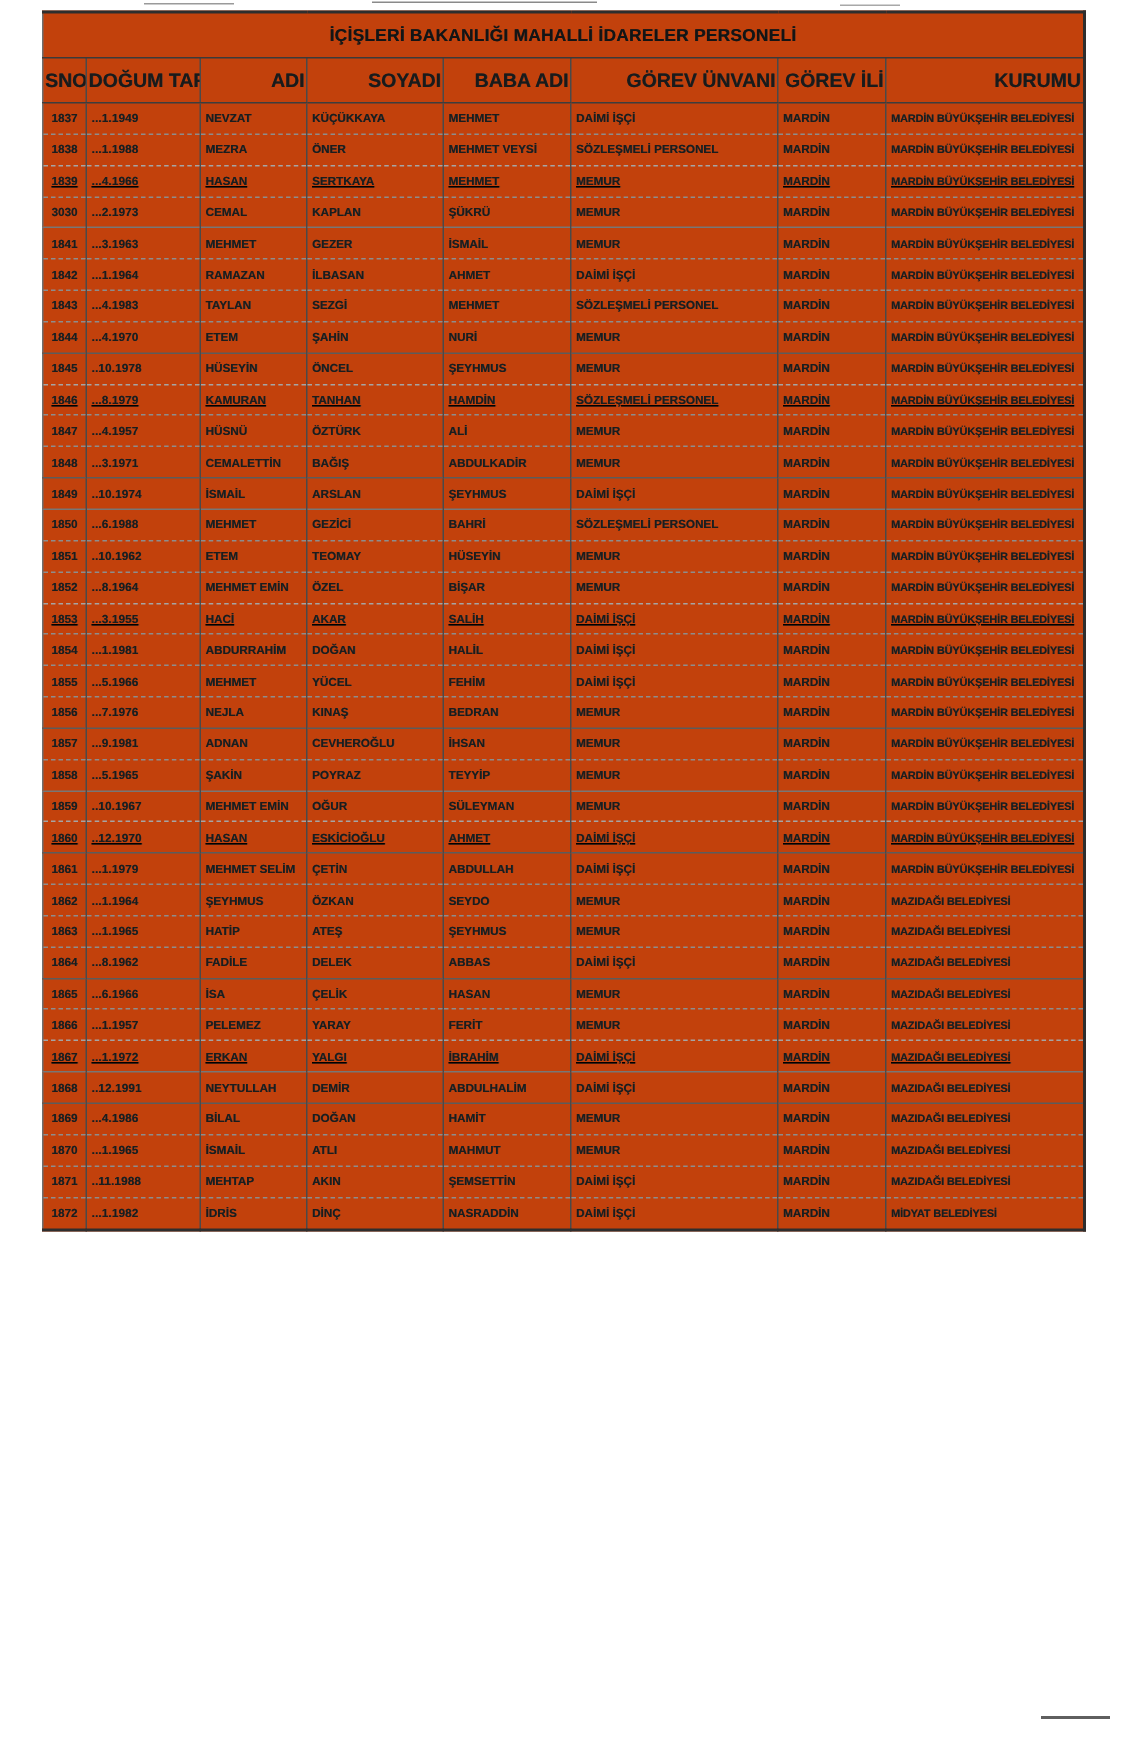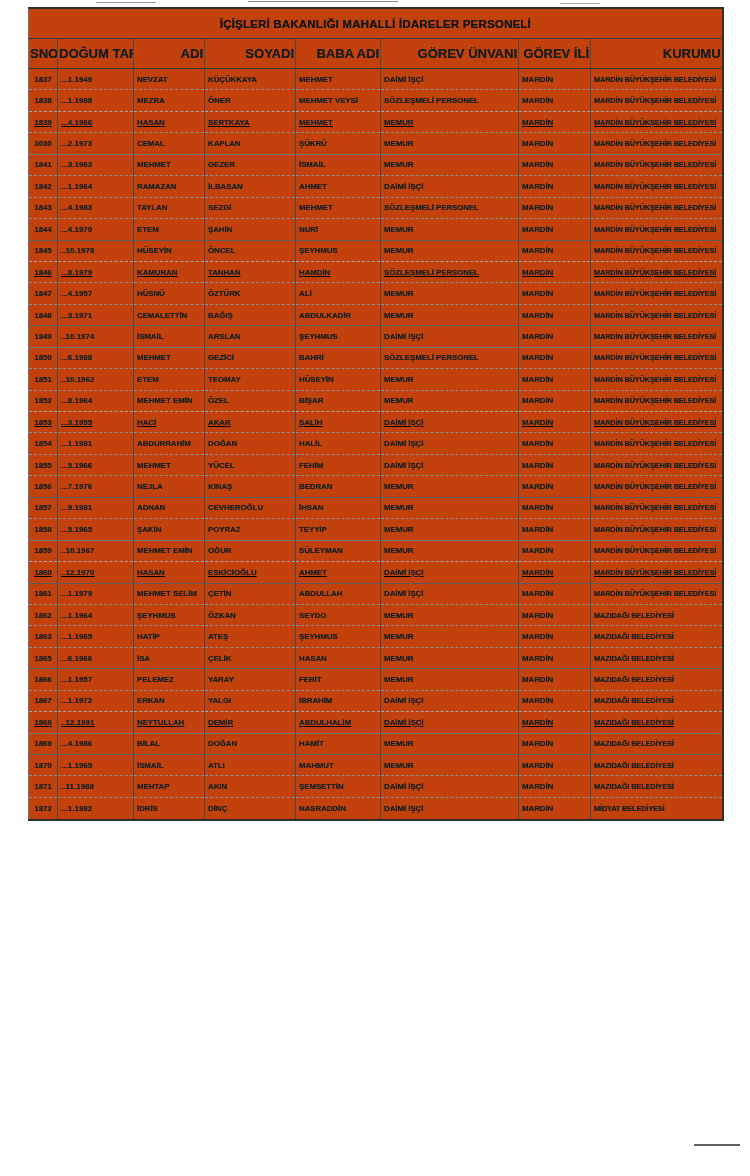--- a/index.html
+++ b/index.html
@@ -380,20 +380,30 @@
           <td>1863</td>
           <td>...1.1965</td>
           <td>HATİP</td>
           <td>ATEŞ</td>
           <td>ŞEYHMUS</td>
           <td>MEMUR</td>
           <td>MARDİN</td>
           <td>MAZIDAĞI BELEDİYESİ</td>
         </tr>
         <tr>
+          <td>1864</td>
+          <td>...8.1962</td>
+          <td>FADİLE</td>
+          <td>DELEK</td>
+          <td>ABBAS</td>
+          <td>DAİMİ İŞÇİ</td>
+          <td>MARDİN</td>
+          <td>MAZIDAĞI BELEDİYESİ</td>
+        </tr>
+        <tr>
           <td>1865</td>
           <td>...6.1966</td>
           <td>İSA</td>
           <td>ÇELİK</td>
           <td>HASAN</td>
           <td>MEMUR</td>
           <td>MARDİN</td>
           <td>MAZIDAĞI BELEDİYESİ</td>
         </tr>
         <tr>

